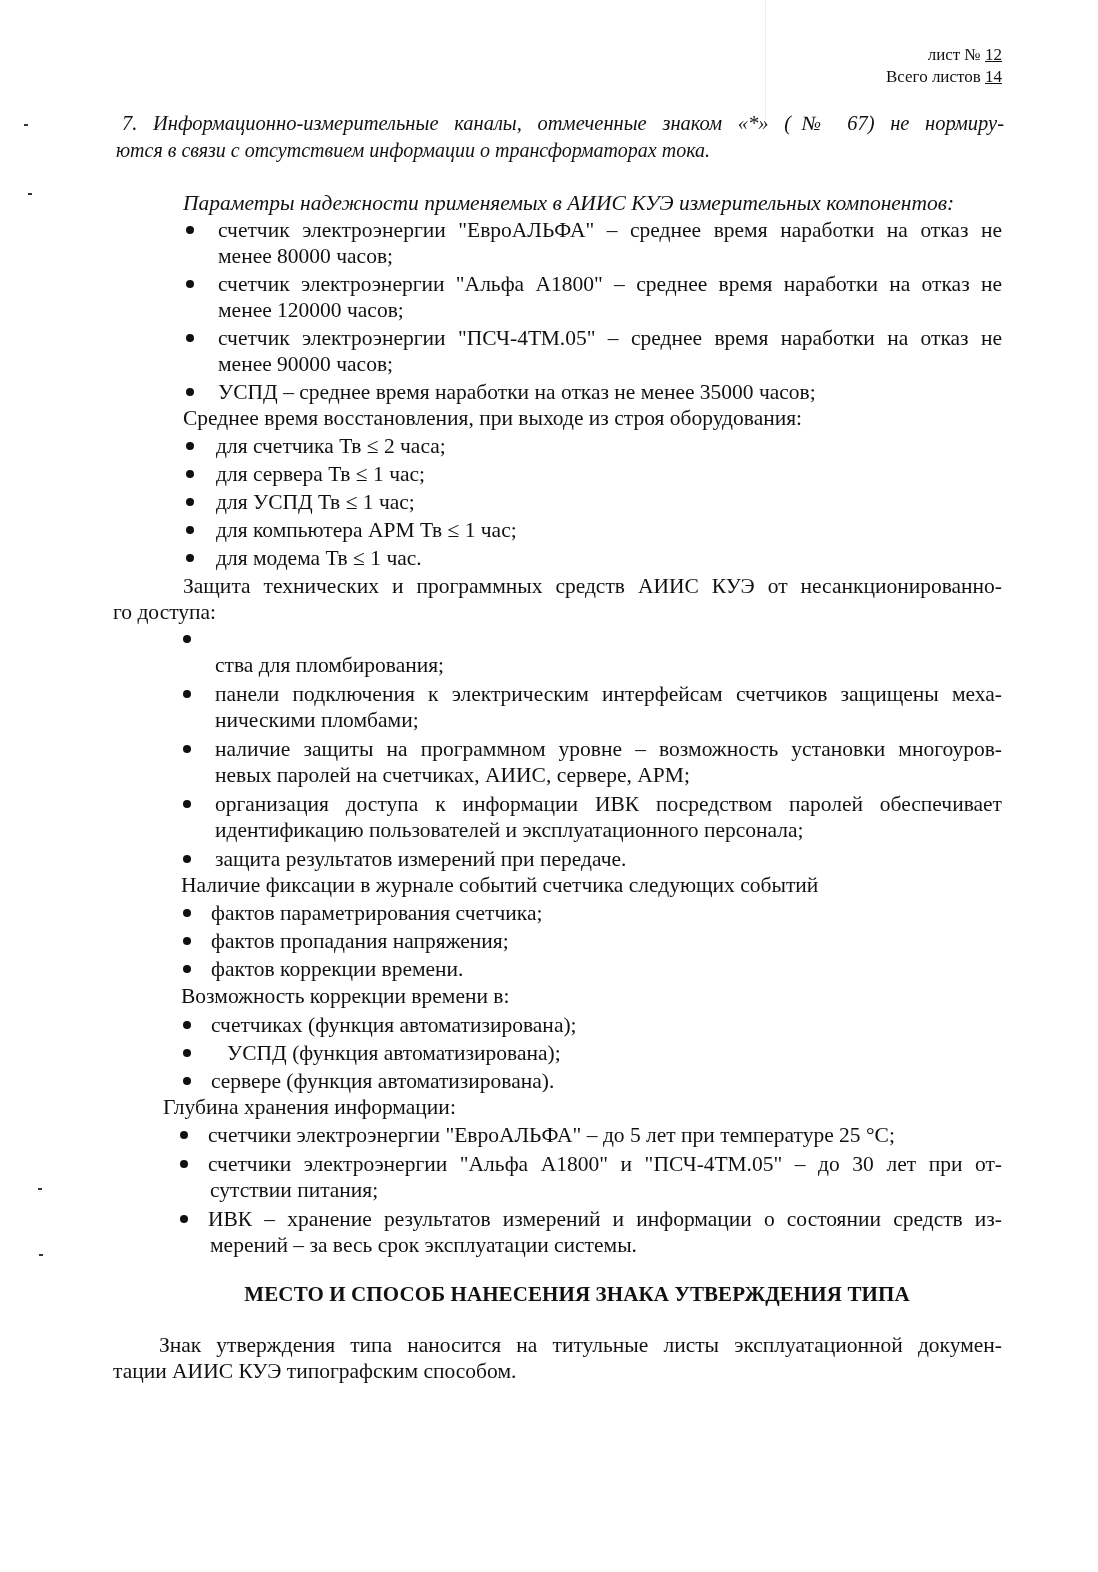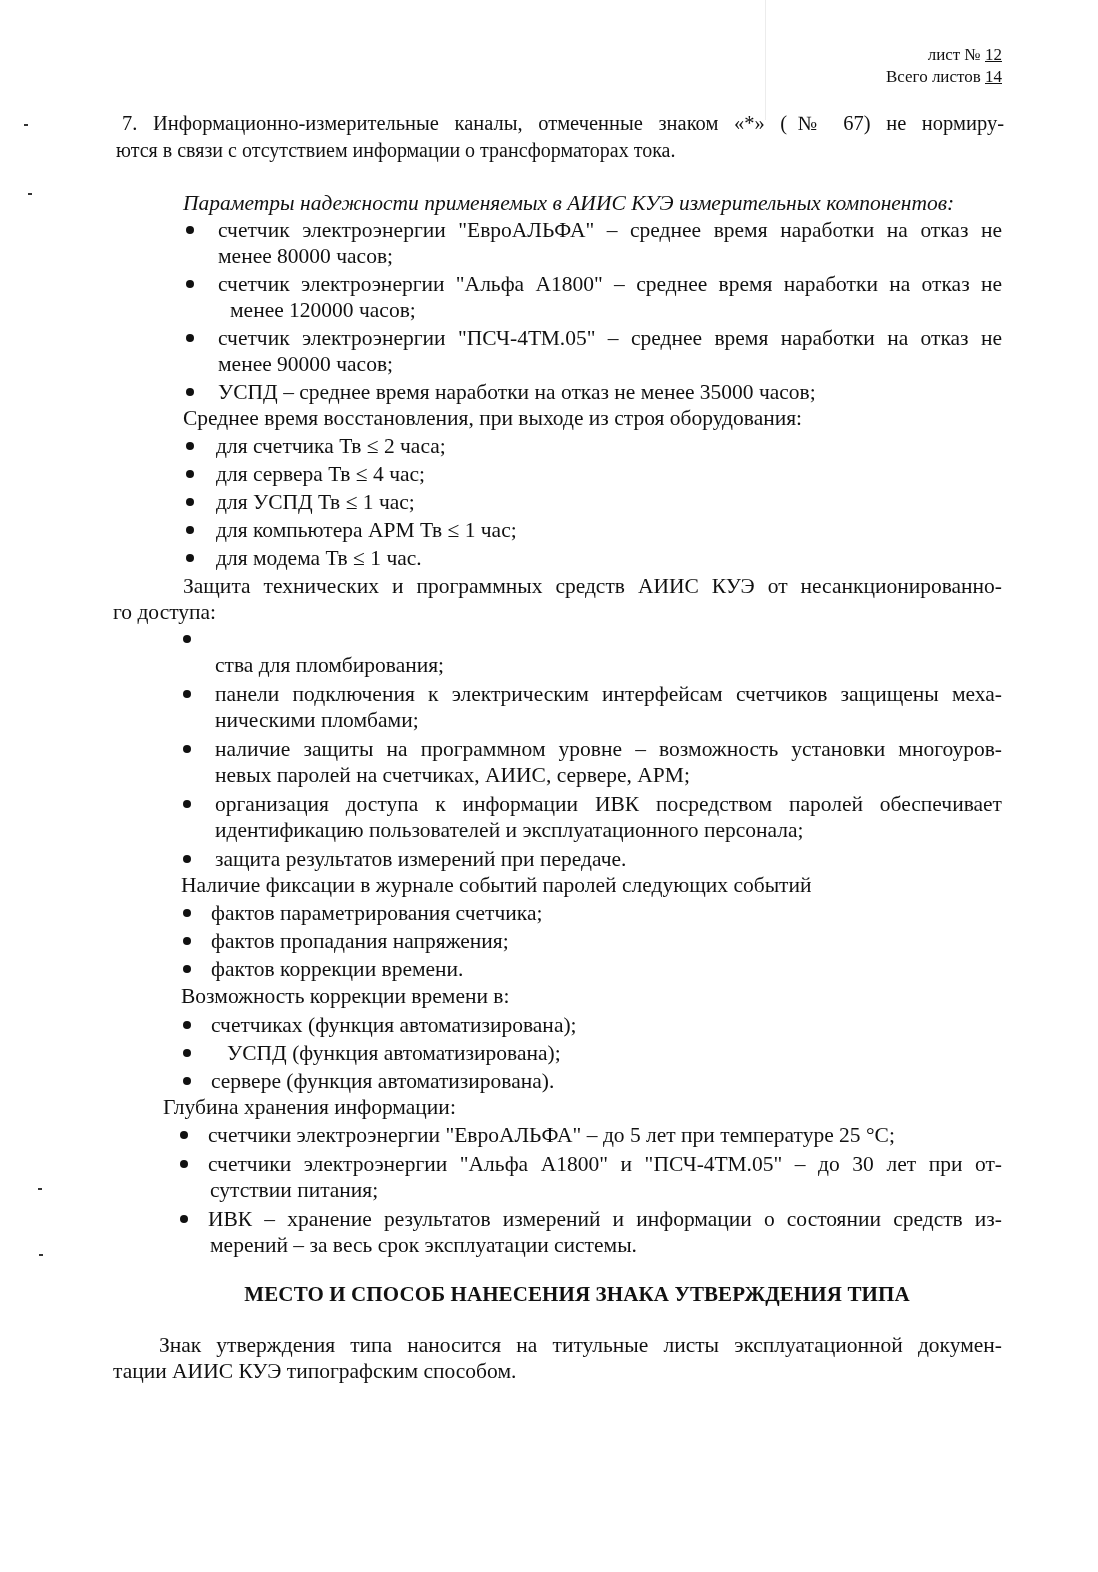--- a/index.html
+++ b/index.html
@@ -2,21 +2,21 @@
 <html><head>
   <meta charset="utf-8">
   <style>
     html, body { margin: 0; padding: 0; background: #ffffff; }
     body { width: 1098px; height: 1572px; position: relative; overflow: hidden;
            font-family: "Liberation Serif", "DejaVu Serif", serif; color: #111111; }
     .page { position: absolute; left: 8px; top: 0; width: 1098px; height: 1572px; }
     .ln { position: absolute; white-space: nowrap; font-size: 21.5px; line-height: 26px; }
     .hdr { position: absolute; right: 104px; font-size: 17px; line-height: 22px; text-align: right; white-space: nowrap; }
     .u { text-decoration: underline; }
-    .it { }
+    .it { font-style: italic; }
     .j { text-align: justify; text-align-last: justify; white-space: normal; }
     .bul { position: absolute; width: 8px; height: 8px; border-radius: 50%; background: #111; }
     .head { position: absolute; left: 0; width: 1098px; text-align: center; font-weight: bold; font-size: 21px; line-height: 26px; letter-spacing: 0.1px; }
     .mark { position: absolute; width: 4px; height: 2px; background: #333; }
     .vline { position: absolute; left: 757px; top: 0; width: 1px; height: 120px; background: #ececec; }
   </style>
 </head>
 <body>
 
 <div class="page">
@@ -41,34 +41,34 @@
   <div class="ln it" style="left:108px; top:137px; font-size:20px;">ются в связи с отсутствием информации о трансформаторах тока.</div>
 
   <div class="ln" style="left:175px; top:190px;font-style:italic;">Параметры надежности применяемых в АИИС КУЭ  измерительных компонентов:</div>
 
   <div class="bul" style="left:178px; top:226px;"></div>
   <div class="ln j" style="left:210px; top:217px; width:784px;">счетчик электроэнергии "ЕвроАЛЬФА" – среднее время наработки на отказ не</div>
   <div class="ln" style="left:210px; top:243px;">менее 80000 часов;</div>
 
   <div class="bul" style="left:178px; top:280px;"></div>
   <div class="ln j" style="left:210px; top:271px; width:784px;">счетчик электроэнергии "Альфа А1800" – среднее время наработки на отказ не</div>
-  <div class="ln" style="left:210px; top:297px;margin-left:12px;">менее 120000 часов;</div>
+  <div class="ln" style="left:210px; top:297px;">менее 120000 часов;</div>
 
   <div class="bul" style="left:178px; top:334px;"></div>
   <div class="ln j" style="left:210px; top:325px; width:784px;">счетчик электроэнергии "ПСЧ-4ТМ.05" – среднее время наработки на отказ не</div>
   <div class="ln" style="left:210px; top:351px;">менее 90000 часов;</div>
 
   <div class="bul" style="left:178px; top:388px;"></div>
   <div class="ln" style="left:210px; top:379px;">УСПД – среднее время наработки на отказ не менее 35000 часов;</div>
 
   <div class="ln" style="left:175px; top:405px;">Среднее время восстановления, при выходе из строя оборудования:</div>
   <div class="bul" style="left:178px; top:442px;"></div>
   <div class="ln" style="left:208px; top:433px;">для счетчика Тв ≤ 2 часа;</div>
   <div class="bul" style="left:178px; top:470px;"></div>
-  <div class="ln" style="left:208px; top:461px;">для сервера Тв ≤ 4 час;</div>
+  <div class="ln" style="left:208px; top:461px;">для сервера Тв ≤ 1 час;</div>
   <div class="bul" style="left:178px; top:498px;"></div>
   <div class="ln" style="left:208px; top:489px;">для УСПД Тв ≤ 1 час;</div>
   <div class="bul" style="left:178px; top:526px;"></div>
   <div class="ln" style="left:208px; top:517px;">для компьютера АРМ Тв ≤ 1 час;</div>
   <div class="bul" style="left:178px; top:554px;"></div>
   <div class="ln" style="left:208px; top:545px;">для модема Тв ≤ 1 час.</div>
 
   <div class="ln j" style="left:175px; top:573px; width:819px;">Защита технических и программных средств АИИС КУЭ  от несанкционированно-</div>
   <div class="ln" style="left:105px; top:599px;">го доступа:</div>
 
@@ -83,21 +83,21 @@
   <div class="ln j" style="left:207px; top:736px; width:787px;">наличие защиты на программном уровне – возможность установки многоуров-</div>
   <div class="ln" style="left:207px; top:762px;">невых паролей на счетчиках, АИИС, сервере, АРМ;</div>
 
   <div class="bul" style="left:175px; top:800px;"></div>
   <div class="ln j" style="left:207px; top:791px; width:787px;">организация доступа к информации ИВК посредством паролей обеспечивает</div>
   <div class="ln" style="left:207px; top:817px;">идентификацию пользователей и эксплуатационного персонала;</div>
 
   <div class="bul" style="left:175px; top:855px;"></div>
   <div class="ln" style="left:207px; top:846px;">защита результатов измерений при передаче.</div>
 
-  <div class="ln" style="left:173px; top:872px;">Наличие фиксации в журнале событий паролей следующих событий</div>
+  <div class="ln" style="left:173px; top:872px;">Наличие фиксации в журнале событий счетчика следующих событий</div>
   <div class="bul" style="left:175px; top:909px;"></div>
   <div class="ln" style="left:203px; top:900px;">фактов параметрирования счетчика;</div>
   <div class="bul" style="left:175px; top:937px;"></div>
   <div class="ln" style="left:203px; top:928px;">фактов пропадания напряжения;</div>
   <div class="bul" style="left:175px; top:965px;"></div>
   <div class="ln" style="left:203px; top:956px;">фактов коррекции времени.</div>
 
   <div class="ln" style="left:173px; top:983px;">Возможность коррекции времени в:</div>
   <div class="bul" style="left:175px; top:1021px;"></div>
   <div class="ln" style="left:203px; top:1012px;">счетчиках (функция автоматизирована);</div>

